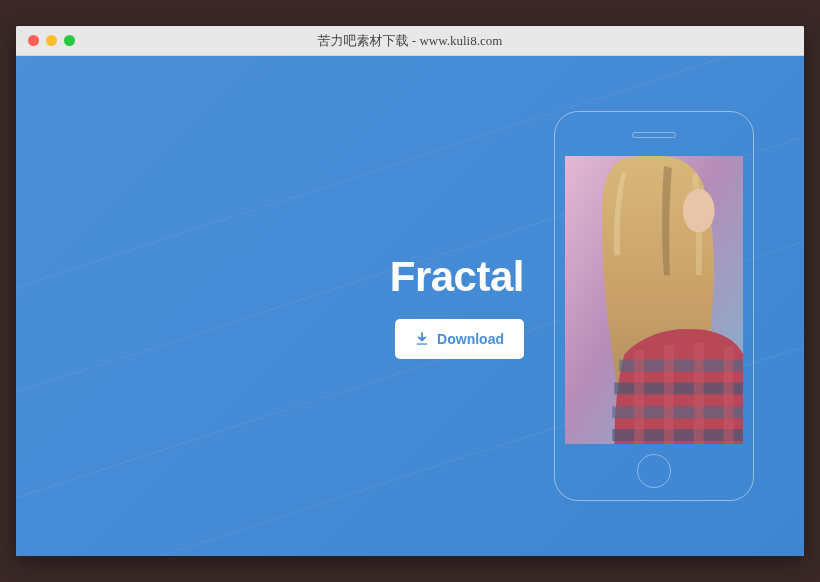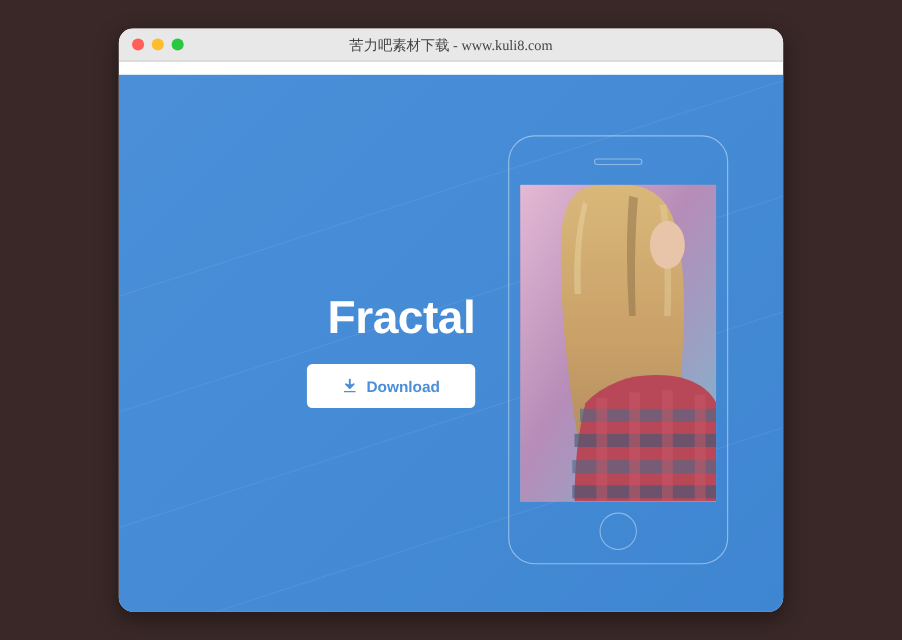--- a/index.html
+++ b/index.html
@@ -7,24 +7,24 @@
   background: #3a2828;
   font-family: -apple-system, "Helvetica Neue", Arial, sans-serif;
   width: 820px;
   height: 582px;
   overflow: hidden;
   display: flex;
   align-items: center;
   justify-content: center;
 }
 .browser-window {
-  width: 604px;
+  width: 788px;
   height: 530px;
   background: #fff;
-  border-radius: 13px;
+  border-radius: 2px;
   overflow: hidden;
   box-shadow: 0 6px 20px rgba(0,0,0,0.4);
 }
 .titlebar {
   height: 30px;
   background: #e8e8e8;
   border-bottom: 1px solid #d0d0d0;
   display: flex;
   align-items: center;
   position: relative;
@@ -52,21 +52,20 @@
   font-family: "SimSun", "宋体", serif;
 }
 .hero {
   height: 500px;
   background: linear-gradient(135deg, #4a8fd8 0%, #3f86d2 100%);
   position: relative;
   overflow: hidden;
   display: flex;
   align-items: center;
   padding: 0 50px 0 80px;
-  margin-top: 12px;
 }
 .diag {
   position: absolute;
   width: 200%;
   height: 1px;
   background: rgba(255,255,255,0.08);
   top: 50%;
   left: -50%;
 }
 .content {
@@ -93,21 +92,21 @@
   text-decoration: none;
   border-bottom: 1px solid rgba(255,255,255,0.8);
 }
 .btns {
   display: flex;
   gap: 14px;
   justify-content: flex-end;
 }
 .btn {
   border-radius: 5px;
-  padding: 12px 32px;
+  padding: 12px 20px;
   font-size: 14px;
   font-weight: 600;
   cursor: pointer;
   display: inline-flex;
   align-items: center;
   gap: 8px;
   border: none;
 }
 .btn-primary {
   background: #fff;

